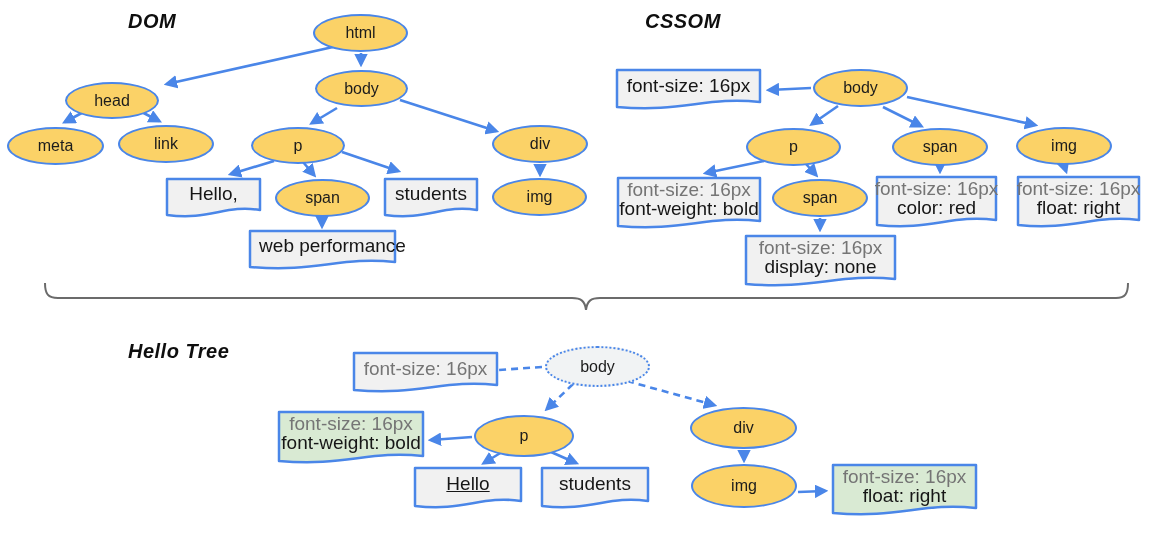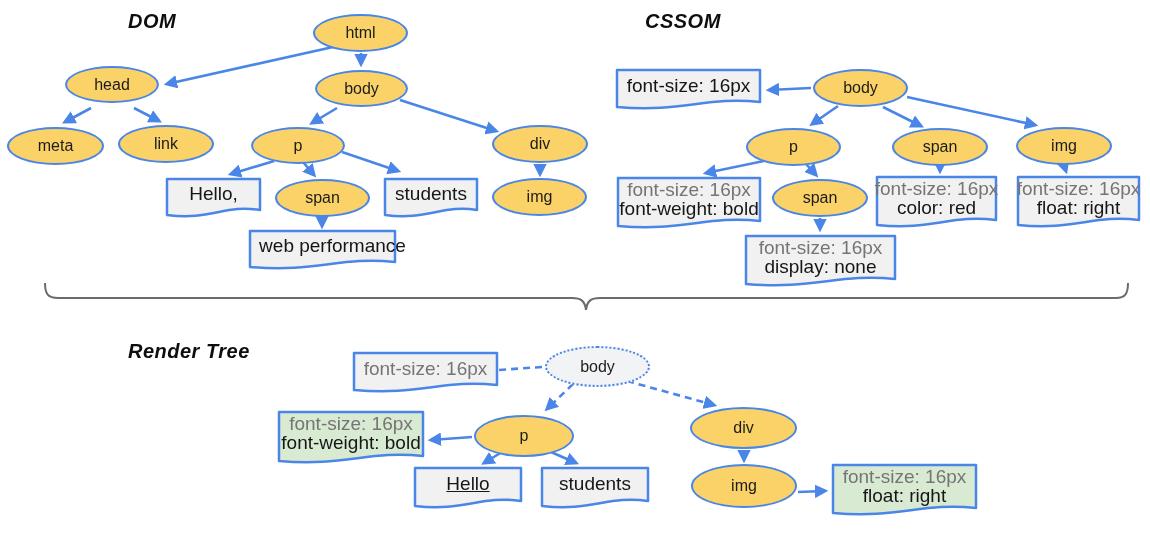--- a/index.html
+++ b/index.html
@@ -66,21 +66,21 @@
     </g>
 
     <path d="M45,283 C45,294 48,298 58,298 L572,298 C581,298 585,301 586,310 C587,301 591,298 600,298 L1116,298 C1125,298 1128,294 1128,283" stroke="#6B6B6B" stroke-width="2" fill="none"></path>
   </svg>
 
   <div class="section-title" style="left:128px;top:10px;">DOM</div>
 
   <div class="ellipse" style="left:313px;top:14px;width:95px;height:38px;">
       <span>html</span>
     </div>
-  <div class="ellipse" style="left:65px;top:66px;width:94px;height:37px;">
+  <div class="ellipse" style="left:65px;top:82px;width:94px;height:37px;">
       <span>head</span>
     </div>
   <div class="ellipse" style="left:315px;top:70px;width:93px;height:37px;">
       <span>body</span>
     </div>
   <div class="ellipse" style="left:7px;top:127px;width:97px;height:38px;">
       <span>meta</span>
     </div>
   <div class="ellipse" style="left:118px;top:125px;width:96px;height:38px;">
       <span>link</span>
@@ -163,21 +163,21 @@
     <span>float: right</span>
   </div>
   <div class="doc" style="left:744px;top:234px;width:153px;height:57px;">
       <svg width="153" height="57" viewBox="0 0 153 57" class="shape">
         <path d="M2,2 L151,2 L151,45 C95,39 70,56 2,50 Z"></path>
       </svg>
     <span class="muted">font-size: 16px</span>
     <span>display: none</span>
   </div>
 
-  <div class="section-title" style="left:128px;top:340px;">Render Tree</div>
+  <div class="section-title" style="left:128px;top:340px;">Hello Tree</div>
 
   <div class="ellipse ghost" style="left:545px;top:346px;width:105px;height:41px;">
       <span>body</span>
     </div>
   <div class="ellipse" style="left:474px;top:415px;width:100px;height:42px;">
       <span>p</span>
     </div>
   <div class="ellipse" style="left:690px;top:407px;width:107px;height:42px;">
       <span>div</span>
     </div>

